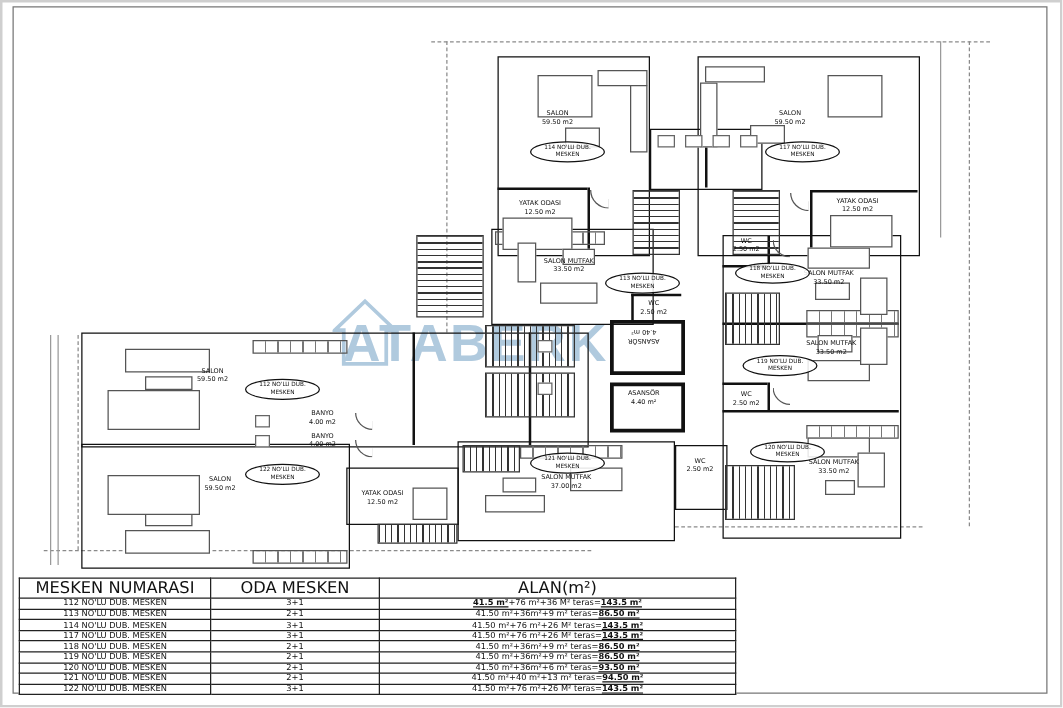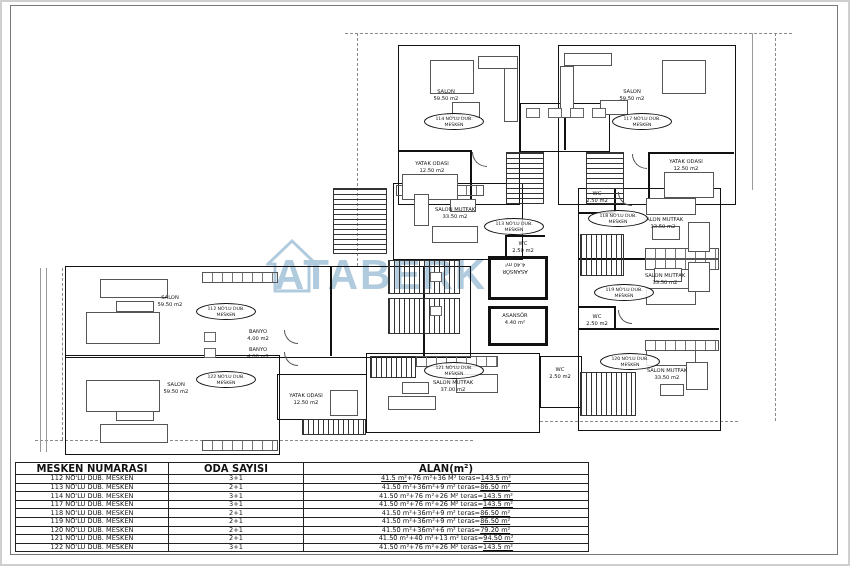--- a/index.html
+++ b/index.html
@@ -24,23 +24,23 @@
   .lbl{position:absolute;font-size:5.2px;line-height:1.25;text-align:center;white-space:pre-line;color:#111}
   .ell{position:absolute;width:58px;height:15px;border:1px solid #111;border-radius:50%;font-size:4.6px;line-height:1.15;text-align:center;white-space:pre-line;display:flex;align-items:center;justify-content:center;background:rgba(255,255,255,.85)}
   .door{position:absolute;border-left:1px solid #555;border-bottom:1px solid #555;border-radius:0 0 0 100%}
   .rot{transform:rotate(180deg)}
   .wm{position:absolute;left:266px;top:244px;width:220px;height:64px;opacity:.8;display:flex;align-items:center}
   .wm svg{position:absolute;left:0;top:-6px}
   .wm .wm-text{position:absolute;left:8px;top:10px;font-family:"Liberation Sans",sans-serif;font-weight:bold;font-size:42px;line-height:1;letter-spacing:2px;color:#9dbdd6}
   .numtab{position:absolute;left:15px;top:462px;width:573px;border-collapse:collapse;background:#fff;table-layout:fixed}
   .numtab td,.numtab th{border:1px solid #222;padding:0;text-align:center;color:#111;overflow:hidden;white-space:nowrap}
   .t-title td{font-size:10px;font-weight:normal;text-align:left;padding:1px 0 1px 6px;letter-spacing:1px;height:11px}
-  .t-head th{font-size:10px;font-weight:bold;height:10px}
+  .t-head th{font-size:13px;font-weight:normal;height:10px}
   .numtab .r td{font-size:6.6px;height:7.6px;line-height:1.05}
-  .b{font-weight:normal;text-decoration:underline}
+  .b{font-weight:bold;text-decoration:underline}
 </style>
 </head>
 <body>
 
 <div class="sheet">
   <div class="frame"></div>
   <div class="outer"></div>
 
   <div class="plan">
 
@@ -219,21 +219,21 @@
 
   <table class="numtab">
     <colgroup>
         <col style="width:153px">
         <col style="width:135px">
         <col style="width:285px">
       </colgroup>
     <tbody>
     <tr class="t-head">
       <th>MESKEN NUMARASI</th>
-      <th>ODA SAYISI</th>
+      <th>ODA MESKEN</th>
       <th>ALAN(m²)</th>
     </tr>
     <tr class="r">
       <td>112 NO'LU DUB. MESKEN</td>
       <td>3+1</td>
       <td><span class="b">41.5 m²</span><span>+76 m²+36 M² teras=</span><span class="b">143.5 m²</span></td>
     </tr>
     <tr class="r">
       <td>113 NO'LU DUB. MESKEN</td>
       <td>2+1</td>
@@ -255,21 +255,21 @@
       <td><span class="b"></span><span>41.50 m²+36m²+9 m² teras=</span><span class="b">86.50 m²</span></td>
     </tr>
     <tr class="r">
       <td>119 NO'LU DUB. MESKEN</td>
       <td>2+1</td>
       <td><span class="b"></span><span>41.50 m²+36m²+9 m² teras=</span><span class="b">86.50 m²</span></td>
     </tr>
     <tr class="r">
       <td>120 NO'LU DUB. MESKEN</td>
       <td>2+1</td>
-      <td><span class="b"></span><span>41.50 m²+36m²+6 m² teras=</span><span class="b">79.20 m²</span></td>
+      <td><span class="b"></span><span>41.50 m²+36m²+6 m² teras=</span><span class="b">93.50 m²</span></td>
     </tr>
     <tr class="r">
       <td>121 NO'LU DUB. MESKEN</td>
       <td>2+1</td>
       <td><span class="b"></span><span>41.50 m²+40 m²+13 m² teras=</span><span class="b">94.50 m²</span></td>
     </tr>
     <tr class="r">
       <td>122 NO'LU DUB. MESKEN</td>
       <td>3+1</td>
       <td><span class="b"></span><span>41.50 m²+76 m²+26 M² teras=</span><span class="b">143.5 m²</span></td>

